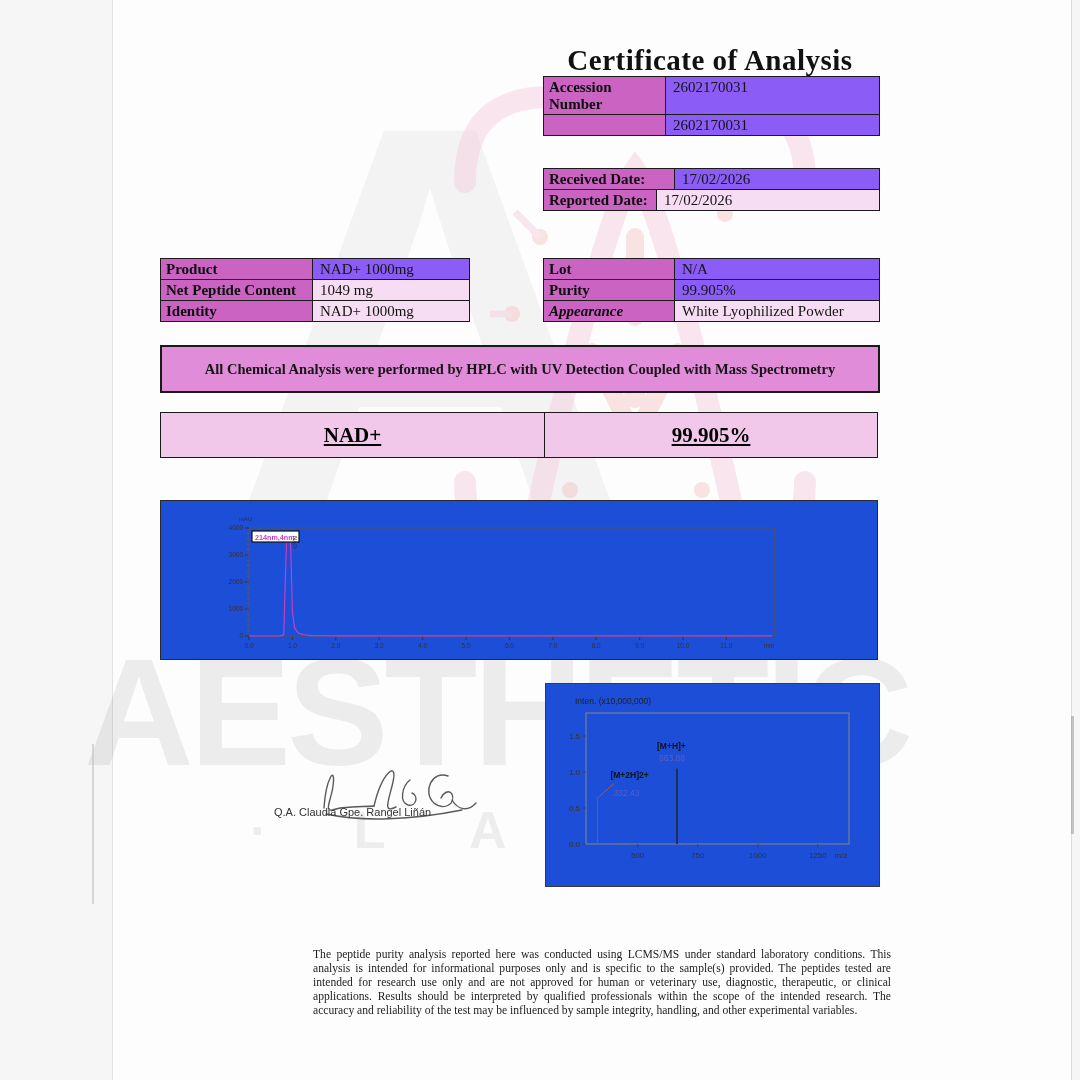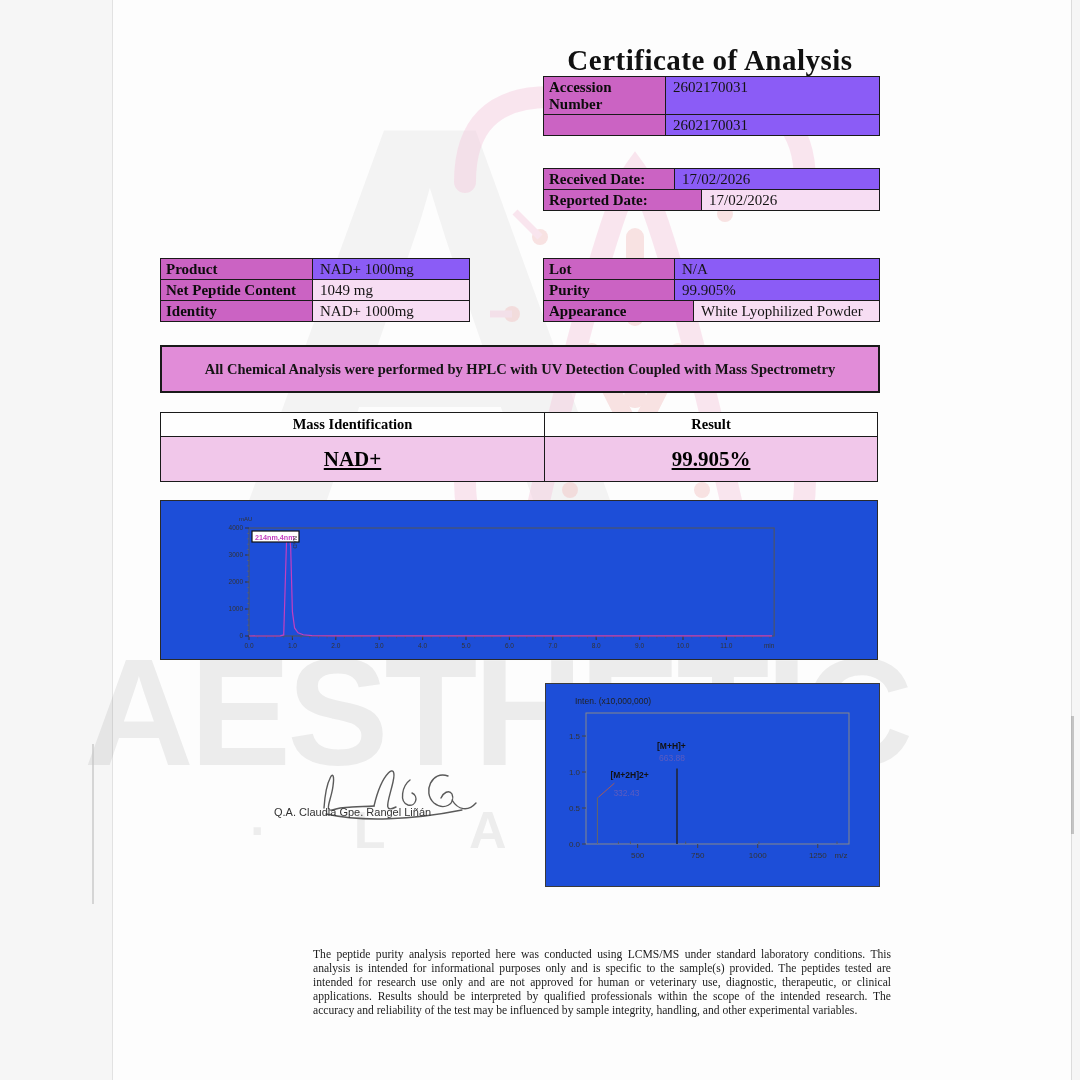--- a/index.html
+++ b/index.html
@@ -110,21 +110,21 @@
       <div class="val valA">2602170031</div>
     </div>
   </div>
 
   <div class="tbl" style="left:543px;top:168px;width:335px;">
     <div class="row">
       <div class="lab" style="width:131px;">Received Date:</div>
       <div class="val valA">17/02/2026</div>
     </div>
     <div class="row">
-      <div class="lab" style="width:158px;">Reported Date:</div>
+      <div class="lab" style="width:113px;">Reported Date:</div>
       <div class="val valB">17/02/2026</div>
     </div>
   </div>
 
   <div class="tbl" style="left:160px;top:258px;width:308px;">
     <div class="row">
       <div class="lab" style="width:152px;">Product</div>
       <div class="val valA">NAD+  1000mg</div>
     </div>
     <div class="row">
@@ -140,34 +140,30 @@
   <div class="tbl" style="left:543px;top:258px;width:335px;">
     <div class="row">
       <div class="lab" style="width:131px;">Lot</div>
       <div class="val valA">N/A</div>
     </div>
     <div class="row">
       <div class="lab" style="width:131px;">Purity</div>
       <div class="val valA">99.905%</div>
     </div>
     <div class="row">
-      <div class="lab" style="width:150px;">Appearance</div>
+      <div class="lab" style="width:131px;font-style:italic;">Appearance</div>
       <div class="val valB">White Lyophilized Powder</div>
     </div>
   </div>
 
   <div class="banner">
     <span>All Chemical Analysis were performed by HPLC with  UV Detection Coupled with Mass Spectrometry</span>
   </div>
 
   <div class="mass-tbl">
-    <div class="mass-head">
-      <div class="mc1">Mass Identification</div>
-      <div class="mc2">Result</div>
-    </div>
     <div class="mass-row">
       <div class="mc1">NAD+</div>
       <div class="mc2">99.905%</div>
     </div>
   </div>
 
   <div class="chart-box" id="hplc-box">
     <svg width="713" height="155" viewBox="0 0 713 155">
         <rect x="88" y="27" width="525.14" height="108" fill="none" stroke="#555" stroke-width="1"></rect>
         <line x1="84" y1="135" x2="88" y2="135" stroke="#333" stroke-width="1"></line>

